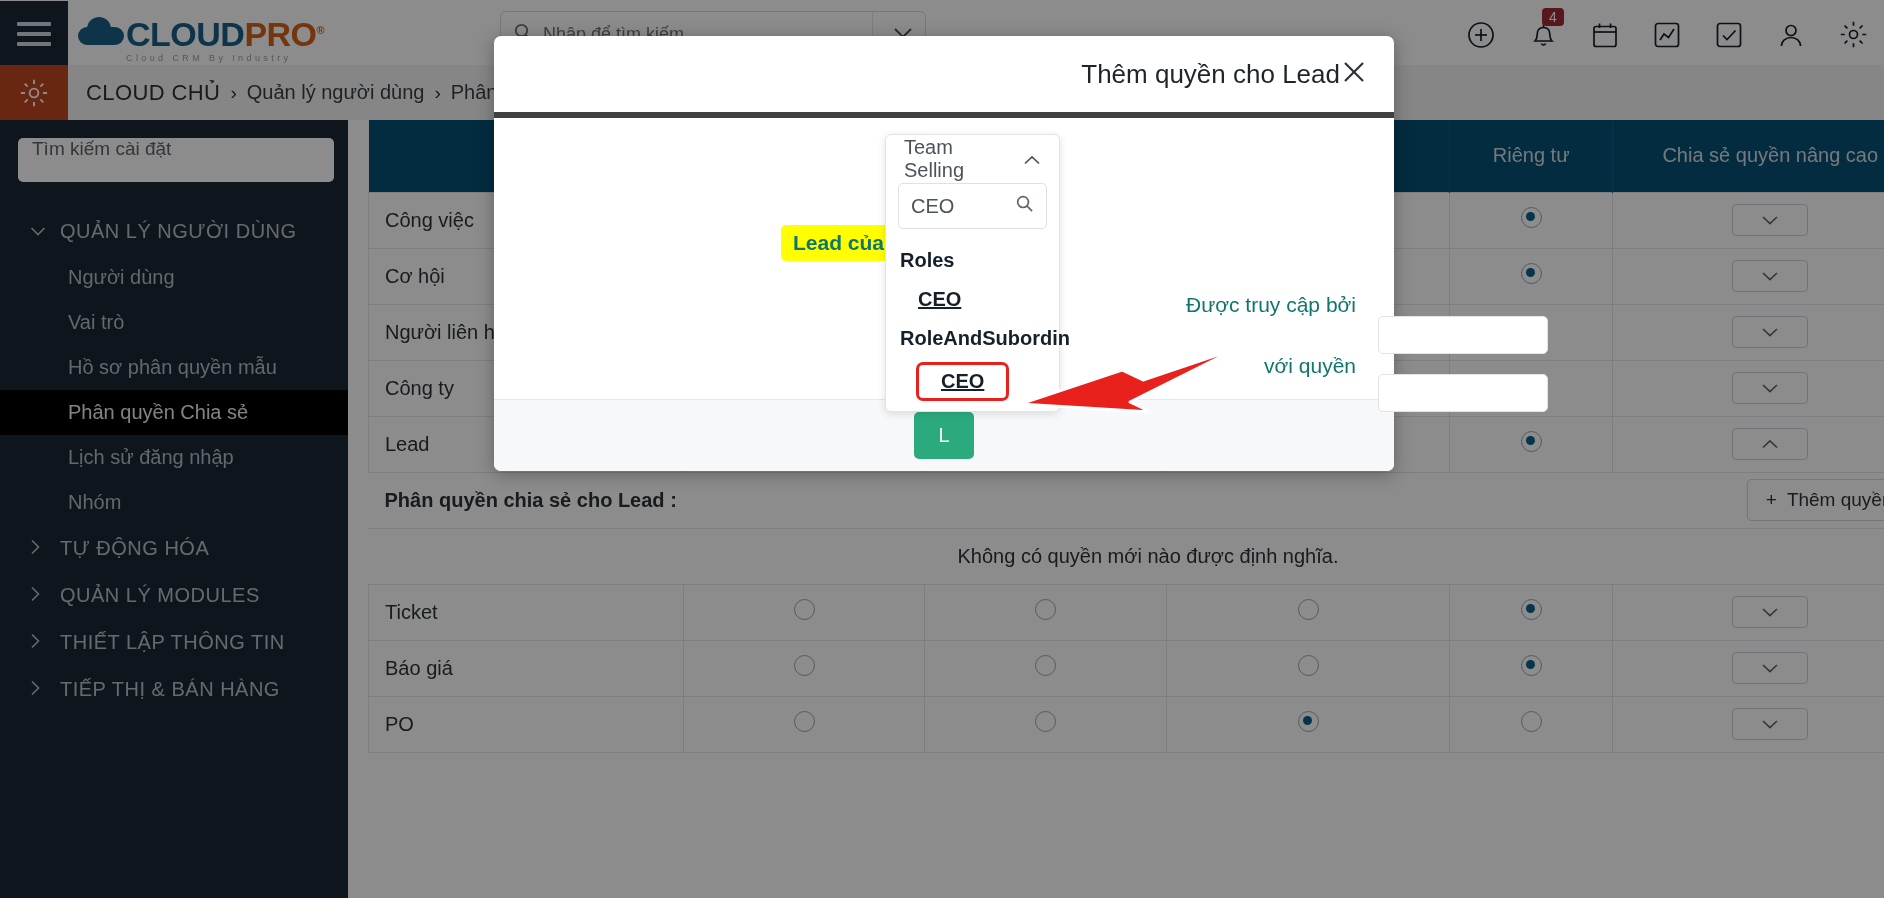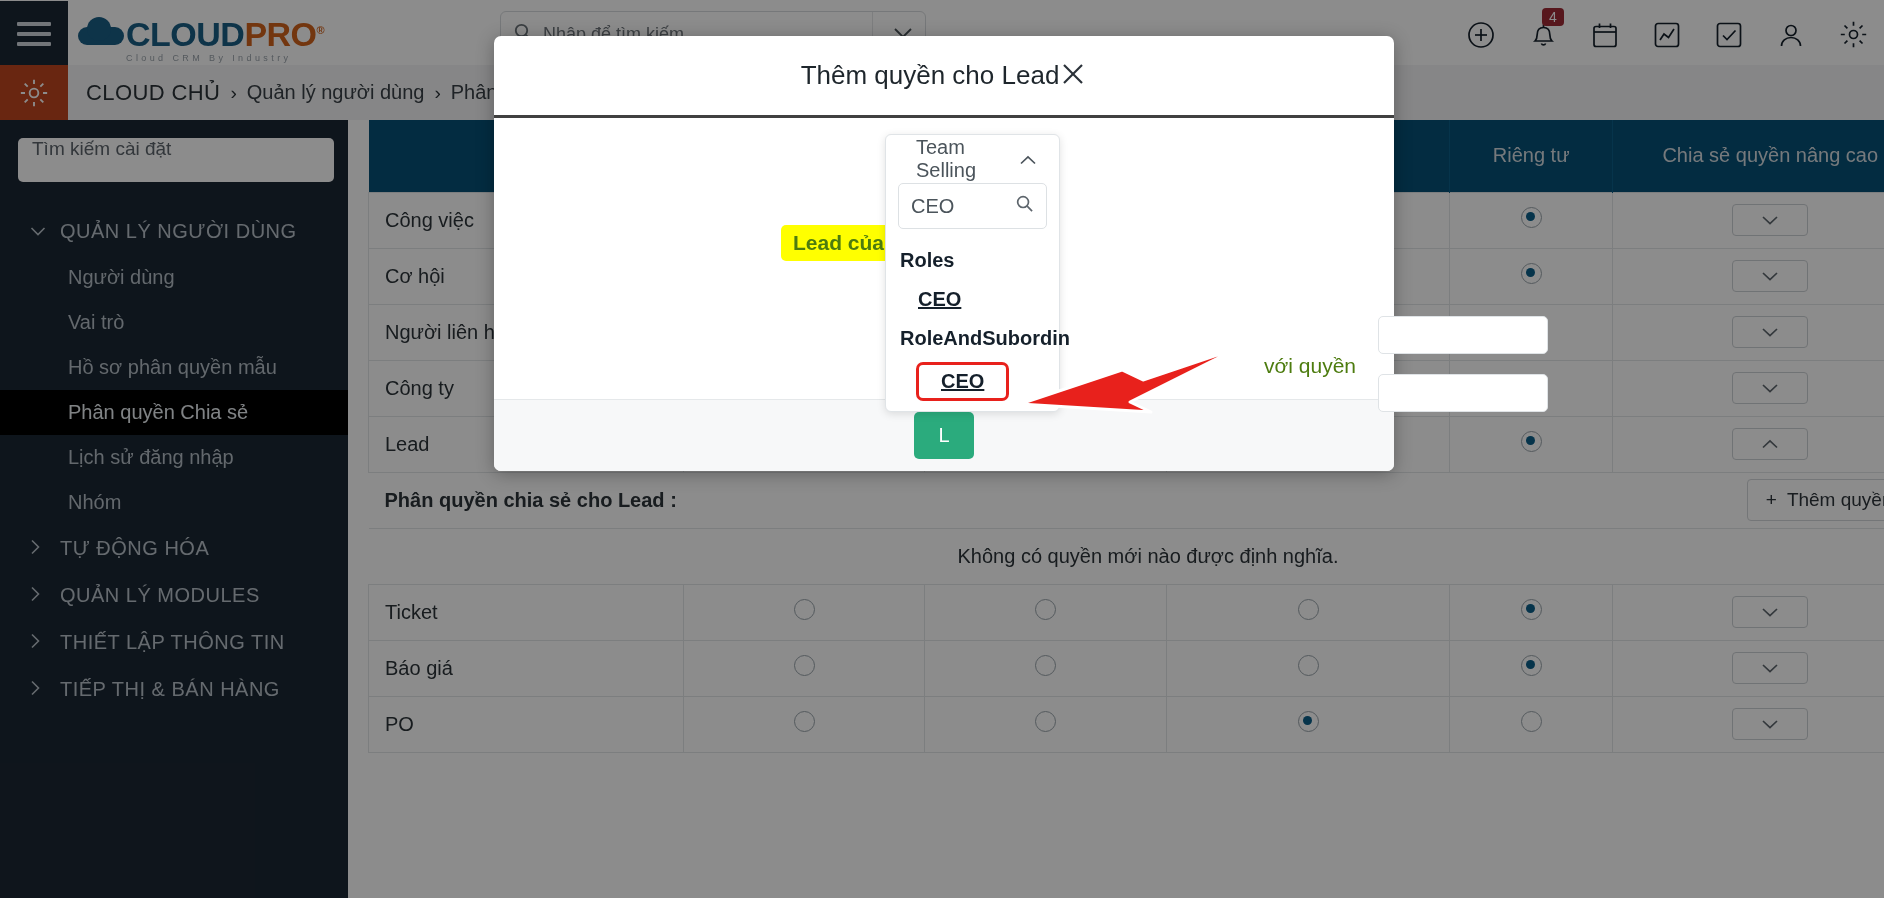--- a/index.html
+++ b/index.html
@@ -145,27 +145,27 @@
   
   .overlay { position: absolute; inset: 0; background: rgba(0,0,0,0.45); }
 
   
   .modal {
     position: absolute; left: 494px; top: 36px; width: 900px; height: 435px;
     background: #fff; border-radius: 7px; box-shadow: 0 3px 18px rgba(0,0,0,.3);
     display: flex; flex-direction: column;
   }
   .modal-head {
-    height: 82px; border-bottom: 3px solid #404040; display: flex; align-items: center;
-    padding: 0 26px; justify-content: center;
+    height: 82px; border-bottom: 6px solid #404040; display: flex; align-items: center;
+    padding: 0 26px; justify-content: flex-end;
   }
   .modal-title { font-size: 26px; color: #1e262c; }
   .modal-x { font-size: 34px; color: #2a3138; cursor: pointer; line-height: 1; font-weight: 300;}
   .modal-body { flex: 1; position: relative; }
-  .mlabel { font-size: 21px; color: #4d7c0f; text-align: right; }
+  .mlabel { font-size: 21px; color: #0f766e; text-align: right; }
   .mlabel.hl { background: #ffff00; padding: 6px 12px; border-radius: 5px; font-weight: bold; }
   .row1 { position: absolute; left: 0; top: 107px; width: 402px; display:flex; justify-content:flex-end;}
   .row2 { position: absolute; left: 0; top: 175px; width: 862px; display:flex; justify-content:flex-end;}
   .row3 { position: absolute; left: 0; top: 236px; width: 862px; display:flex; justify-content:flex-end;}
   .ghostfield {
     position: absolute; width: 170px; height: 38px; border: 1px solid #dfe3e6; border-radius: 5px;
     background: #fff;
   }
   .modal-foot {
     height: 72px; background: #f7f8f9; border-top: 1px solid #e5e8ea; border-radius: 0 0 7px 7px;
@@ -178,21 +178,21 @@
   }
 
   
   .dd {
     position: absolute; left: 885px; top: 134px; width: 175px;
     background: #fff; border: 1px solid #e0e4e7; border-radius: 6px;
     box-shadow: 0 2px 9px rgba(0,0,0,.12); z-index: 40;
   }
   .dd-head {
     height: 48px; display: flex; align-items: center; justify-content: space-between;
-    padding: 0 30px; font-size: 20px; color: #4b545b; cursor: pointer; gap: 43px;
+    padding: 0 18px; font-size: 20px; color: #4b545b; cursor: pointer; gap: 43px;
   }
   .dd-search {
     margin: 0 12px 12px 12px; height: 46px; border: 1px solid #dde1e4; border-radius: 5px;
     display: flex; align-items: center; padding: 0 12px; justify-content: space-between;
   }
   .dd-search .val { font-size: 20px; color: #4b545b; }
   .dd-search .sicon { color: #5d656c; font-size: 18px; }
   .dd-group { font-size: 20px; font-weight: bold; color: #15202b; padding: 8px 14px; }
   .dd-opt {
     font-size: 20px; font-weight: bold; color: #15202b; padding: 8px 14px 8px 32px;
@@ -510,20 +510,23 @@
             <line x1="5" y1="5" x2="23" y2="23"></line>
             <line x1="23" y1="5" x2="5" y2="23"></line>
           </svg>
       </div>
     </div>
 
     <div class="modal-body">
       <div class="row1">
         <span class="mlabel hl">Lead của</span>
       </div>
+      <div class="row2">
+        <span class="mlabel">Được truy cập bởi</span>
+      </div>
       <div class="row3">
         <span class="mlabel">với quyền</span>
       </div>
 
       <div class="ghostfield" style="left:884px; top:198px;"></div>
       <div class="ghostfield" style="left:884px; top:256px;"></div>
     </div>
 
     <div class="modal-foot">
       <button class="savebtn">L</button>

